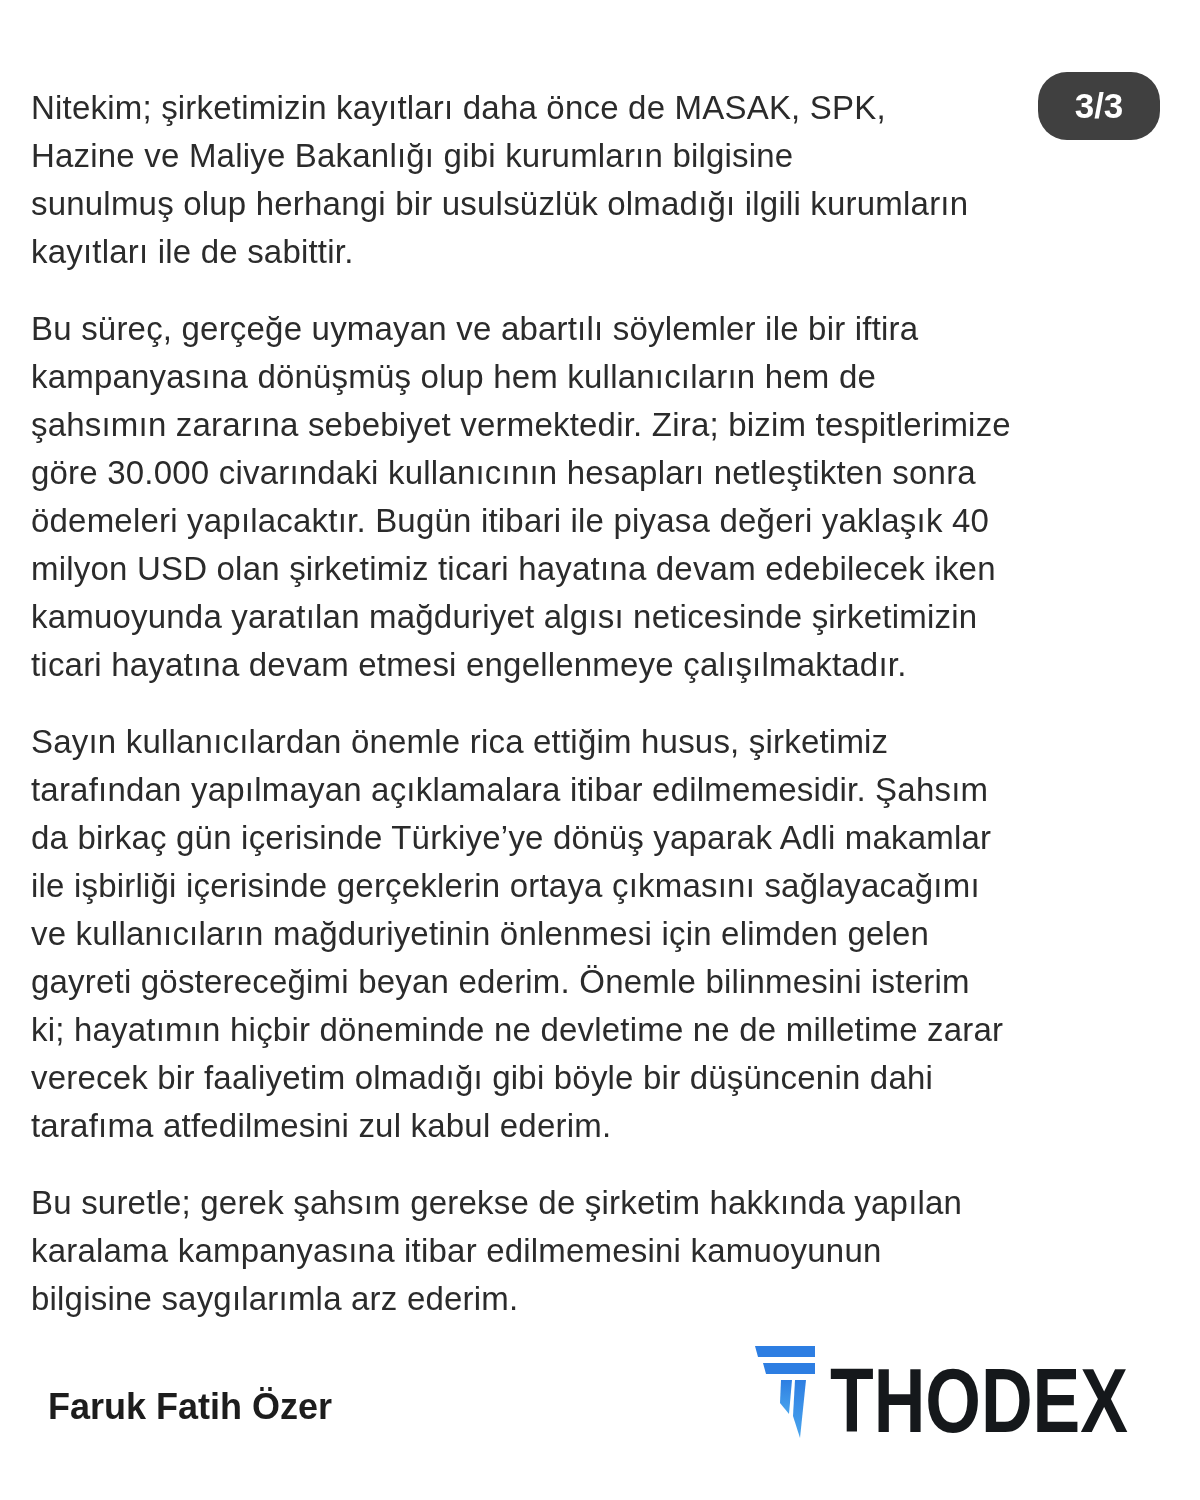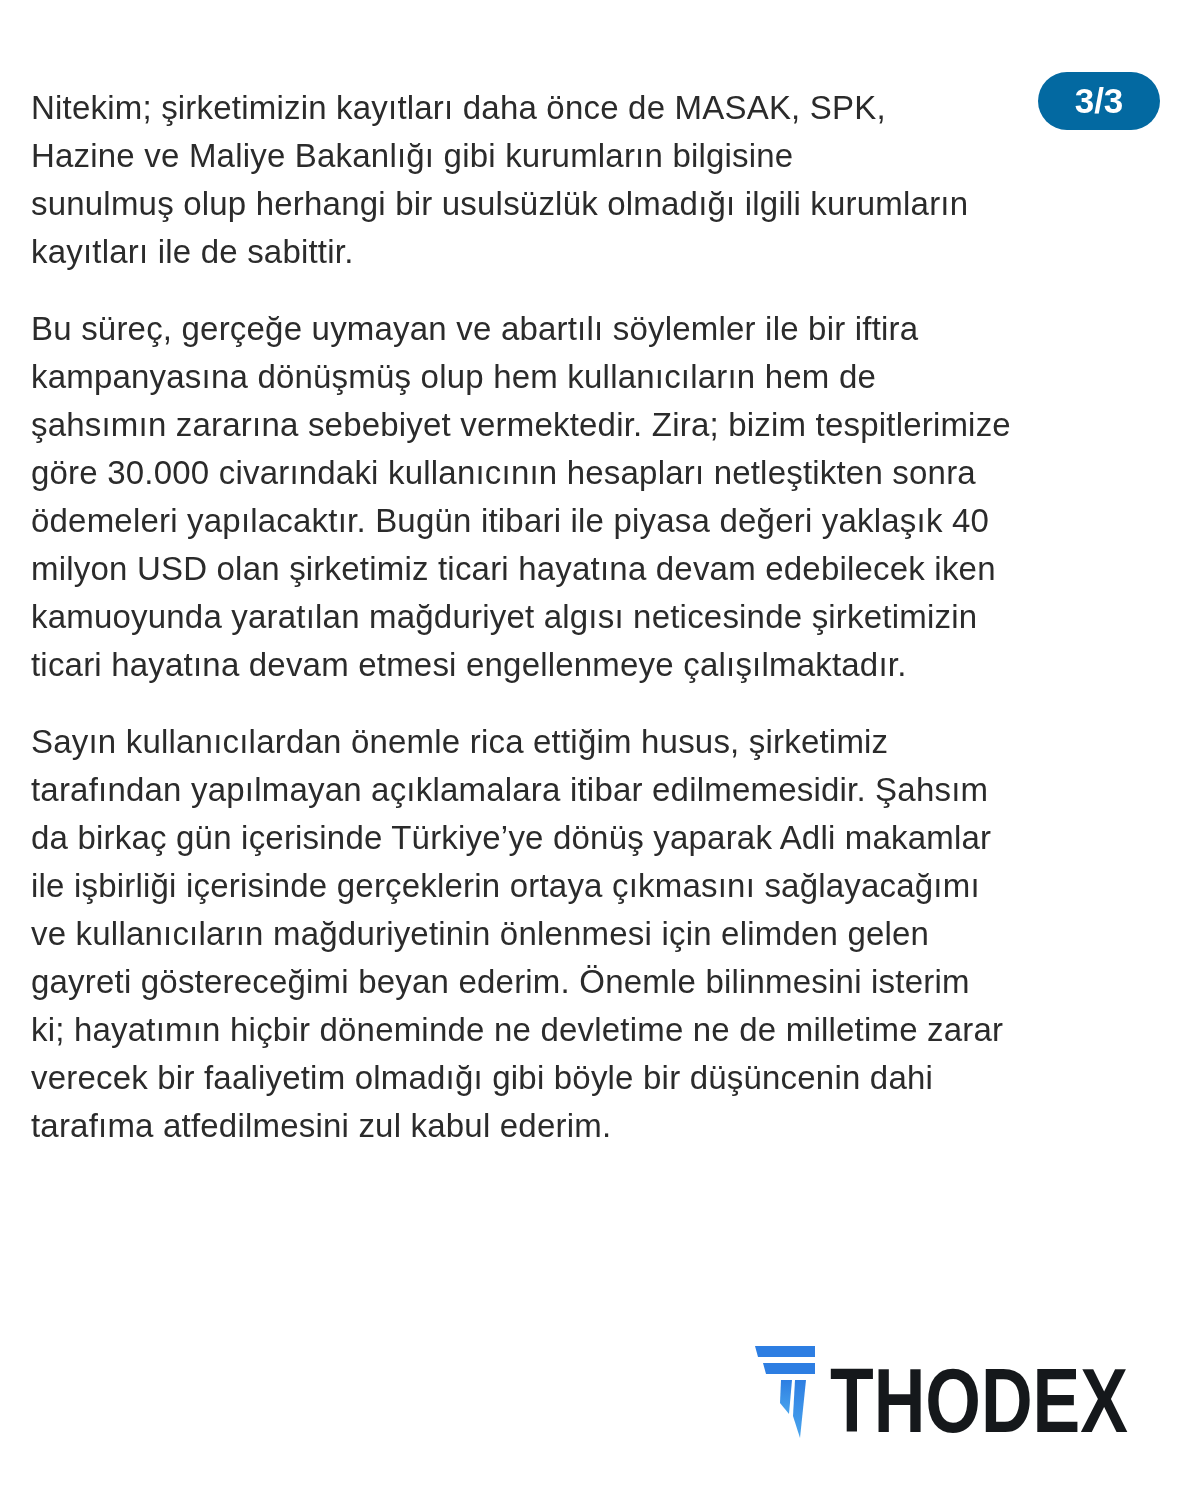--- a/index.html
+++ b/index.html
@@ -18,24 +18,24 @@
     line-height: 48px;
     letter-spacing: 0.2px;
     color: #2b2b2b;
     white-space: pre;
   }
   .badge {
     position: absolute;
     top: 72px;
     right: 40px;
     min-width: 122px;
-    height: 58px;
+    height: 68px;
     box-sizing: border-box;
     padding: 0 12px;
-    background: #0369a1;
+    background: #404040;
     border-radius: 29px;
     color: #ffffff;
     font-size: 35px;
     font-weight: 700;
     display: flex;
     align-items: center;
     justify-content: center;
     text-align: right;
   }
   .signature {
@@ -71,22 +71,26 @@
 ticari hayatına devam etmesi engellenmeye çalışılmaktadır.</p>
     <p>Sayın kullanıcılardan önemle rica ettiğim husus, şirketimiz
 tarafından yapılmayan açıklamalara itibar edilmemesidir. Şahsım
 da birkaç gün içerisinde Türkiye’ye dönüş yaparak Adli makamlar
 ile işbirliği içerisinde gerçeklerin ortaya çıkmasını sağlayacağımı
 ve kullanıcıların mağduriyetinin önlenmesi için elimden gelen
 gayreti göstereceğimi beyan ederim. Önemle bilinmesini isterim
 ki; hayatımın hiçbir döneminde ne devletime ne de milletime zarar
 verecek bir faaliyetim olmadığı gibi böyle bir düşüncenin dahi
 tarafıma atfedilmesini zul kabul ederim.</p>
+    <p>Bu suretle; gerek şahsım gerekse de şirketim hakkında yapılan
+karalama kampanyasına itibar edilmemesini kamuoyunun
+bilgisine saygılarımla arz ederim.</p>
   </div>
 
+  <div class="signature">Faruk Fatih Özer</div>
 
   <svg class="logo-icon" width="62" height="94" viewBox="0 0 62 94" xmlns="http://www.w3.org/2000/svg">
     <defs>
       <linearGradient id="stemg" x1="0" y1="0" x2="0" y2="1">
         <stop offset="0" stop-color="#2d7ee2"></stop>
         <stop offset="1" stop-color="#4aa5ed"></stop>
       </linearGradient>
     </defs>
     <polygon points="2,0 62,0 62,11 5,11" fill="#2d7ee2"></polygon>
     <polygon points="10,17 62,17 62,28 13,28" fill="#2d7ee2"></polygon>

